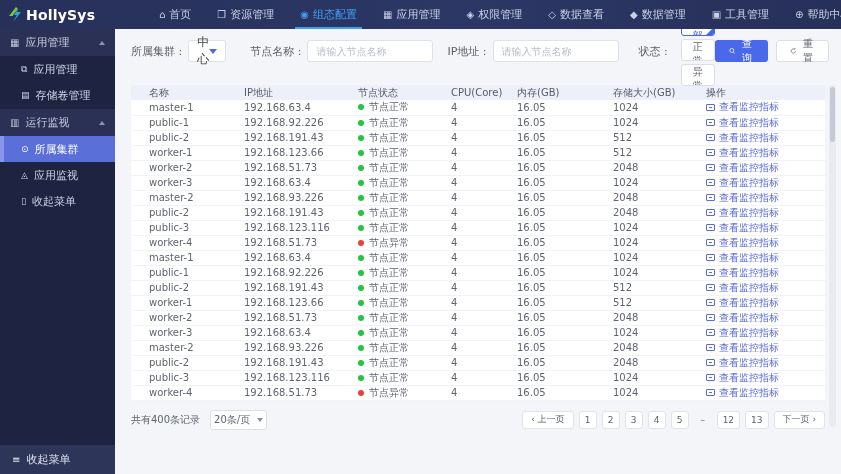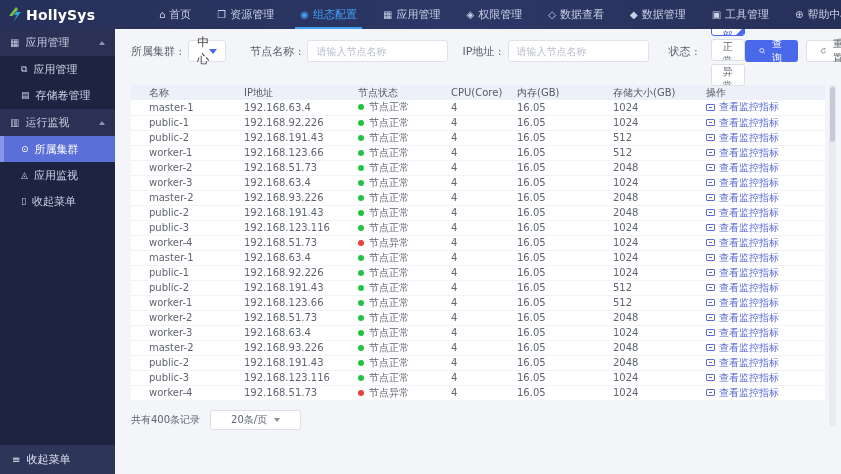--- a/index.html
+++ b/index.html
@@ -39,21 +39,21 @@
   
   .main { position:absolute; left:115px; top:29px; right:0; bottom:0; background:#f4f5f9; }
   .filter-bar { height:44px; display:flex; align-items:center; padding:0 16px; font-size:11px; color:#5a5e66; }
   .f-label { margin-right:6px; white-space:nowrap; }
   .select-box { width:106px; height:22px; background:#fff; border:1px solid #dfe2ea; border-radius:3px;
     display:flex; align-items:center; justify-content:space-between; padding:0 8px; font-size:12px;
     color:#444; cursor:pointer; }
   .caret-down { width:0; height:0; border-left:4px solid transparent; border-right:4px solid transparent;
     border-top:5px solid #4a69ea; }
   .v-divider { width:1px; height:18px; background:#e1e4ec; margin:0 12px; }
-  .f-input { width:141px; height:22px; border:1px solid #dfe2ea; border-radius:3px; padding:0 8px;
+  .f-input { width:126px; height:22px; border:1px solid #dfe2ea; border-radius:3px; padding:0 8px;
     font-size:10px; color:#444; background:#fff; outline:none; margin-right:14px;
     font-family:"DejaVu Sans","Liberation Sans",sans-serif; }
   .f-input::placeholder { color:#b9bdc9; }
   .status-btn { position:relative; height:22px; padding:0 11px; background:#fff; border:1px solid #dcdfe6;
     border-radius:3px; font-size:10px; color:#5a5e66; margin-left:7px; cursor:pointer; overflow:hidden;
     font-family:"DejaVu Sans","Liberation Sans",sans-serif; }
   .status-btn.selected { border-color:#4a69ea; color:#3a54c8; }
   .status-btn.selected::after { content:""; position:absolute; right:0; bottom:0;
     border-left:8px solid transparent; border-bottom:8px solid #4a69ea; }
   .btn { height:22px; border-radius:3px; font-size:10px; display:inline-flex; align-items:center; gap:5px;
@@ -78,21 +78,21 @@
     margin-right:4px; vertical-align:middle; position:relative; }
   .op-icon::after { content:""; position:absolute; left:2px; top:2px; width:3px; height:1px; background:#5a6bd8; }
 
   
   .v-scrollbar { position:absolute; right:5px; top:56px; width:7px; height:342px;
     background:#e9ebf1; border-radius:3px; }
   .v-thumb { position:absolute; top:2px; left:1px; width:5px; height:55px; background:#c6cad7; border-radius:3px; }
 
   
   .footer { display:flex; align-items:center; padding:9px 16px 0 16px; font-size:10px; color:#5f6470; }
-  .pagesize-box { display:flex; align-items:center; gap:7px; height:20px; padding:0 20px; margin-left:10px;
+  .pagesize-box { display:flex; align-items:center; gap:7px; height:20px; padding:0 3px; margin-left:10px;
     background:#fff; border:1px solid #dcdfe6; border-radius:3px; cursor:pointer; }
   .pagesize-box .caret-down { border-top-color:#8a8f9b; border-left-width:3px; border-right-width:3px; border-top-width:4px; }
   .pager { margin-left:auto; display:flex; align-items:center; gap:5px; }
   .page-btn { min-width:18px; height:18px; padding:0 5px; background:#fff; border:1px solid #e0e3ea;
     border-radius:3px; font-size:9px; color:#5f6470; display:flex; align-items:center; justify-content:center;
     cursor:pointer; white-space:nowrap; }
   .page-btn.wide { padding:0 8px; }
   .page-gap { border:none; background:transparent; cursor:default; }
 </style>
 </head>
@@ -424,18 +424,32 @@
         </tbody>
     </table>
   </div>
 
   <div class="footer">
     <span>共有400条记录</span>
     <div class="pagesize-box">
       <span>20条/页</span>
       <span class="caret-down"></span>
     </div>
+    <div class="pager">
+      <div class="page-btn wide">‹ 上一页</div>
+      <span id="page-numbers" style="display:flex;gap:5px;">
+          <div class="page-btn">1</div>
+          <div class="page-btn">2</div>
+          <div class="page-btn">3</div>
+          <div class="page-btn">4</div>
+          <div class="page-btn">5</div>
+          <div class="page-btn page-gap">–</div>
+          <div class="page-btn">12</div>
+          <div class="page-btn">13</div>
+        </span>
+      <div class="page-btn wide">下一页 ›</div>
+    </div>
   </div>
 
   <div class="v-scrollbar">
     <div class="v-thumb"></div>
   </div>
 </div>
 
 </body></html>

